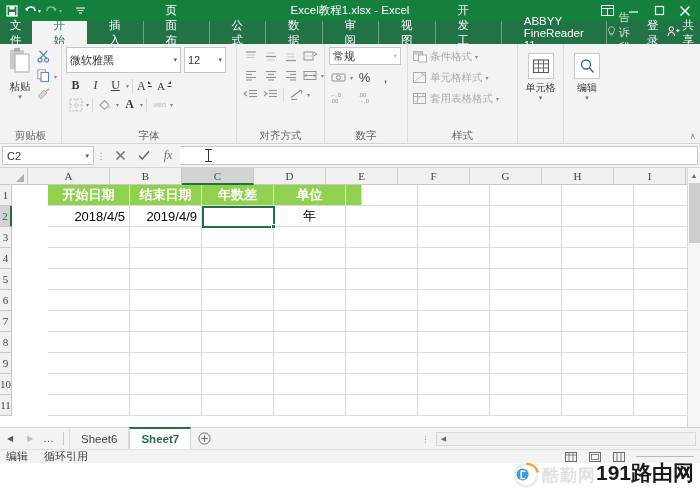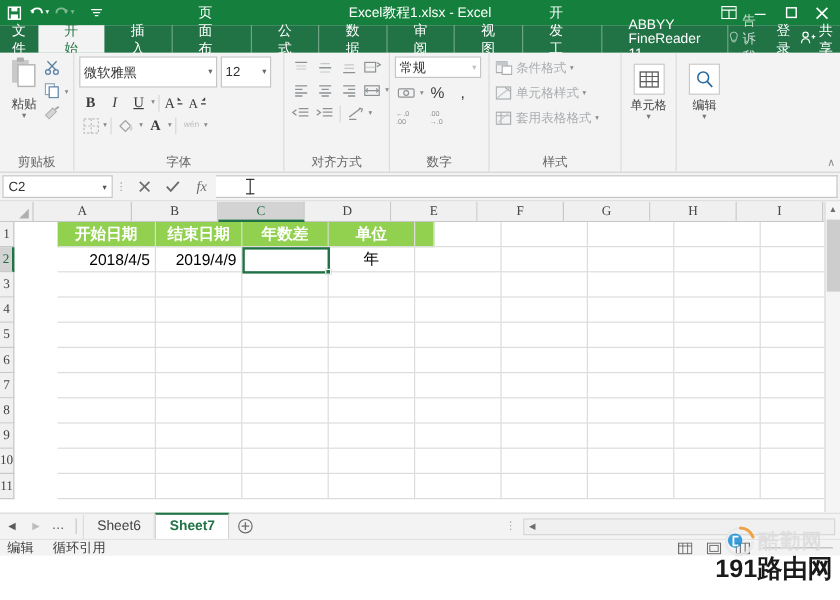--- a/index.html
+++ b/index.html
@@ -189,21 +189,21 @@
 
   
   .statusbar{height:14px;background:#f3f3f3;display:flex;align-items:center;
              font-size:11px;color:#3c3c3c;padding:0 6px;gap:16px;border-top:1px solid #e2e2e2;}
   .sb-right{margin-left:auto;display:flex;align-items:center;gap:10px;}
   .viewb{width:14px;height:12px;display:flex;align-items:center;justify-content:center;color:#6d6d6d;}
   .zoomline{width:58px;height:1px;background:#b9b9b9;}
 
   
   .wm{position:absolute;right:6px;bottom:12px;pointer-events:none;
-      display:flex;flex-direction:column;align-items:center;}
+      display:flex;align-items:center;}
   .wm-top{display:flex;align-items:center;gap:2px;opacity:.85;}
   .wm-logo{width:26px;height:26px;border-radius:50%;position:relative;}
   .wm-txt1{font-size:17px;color:#dcdcdc;font-weight:bold;letter-spacing:1px;}
   .wm-txt2{font-size:21px;color:#1a1a1a;font-weight:bold;letter-spacing:0px;margin-top:-4px;}
 </style>
 </head>
 <body>
 
 <div class="titlebar">
   <div class="qat">

